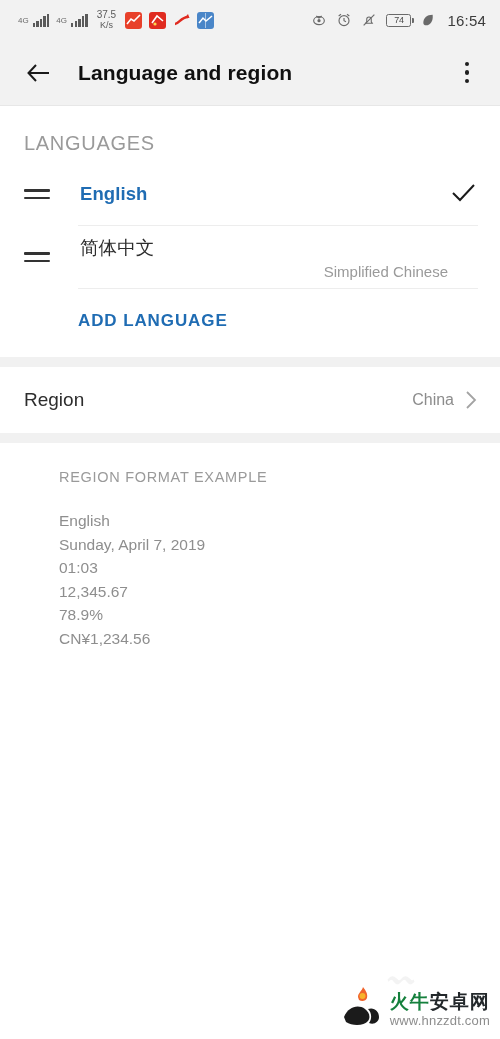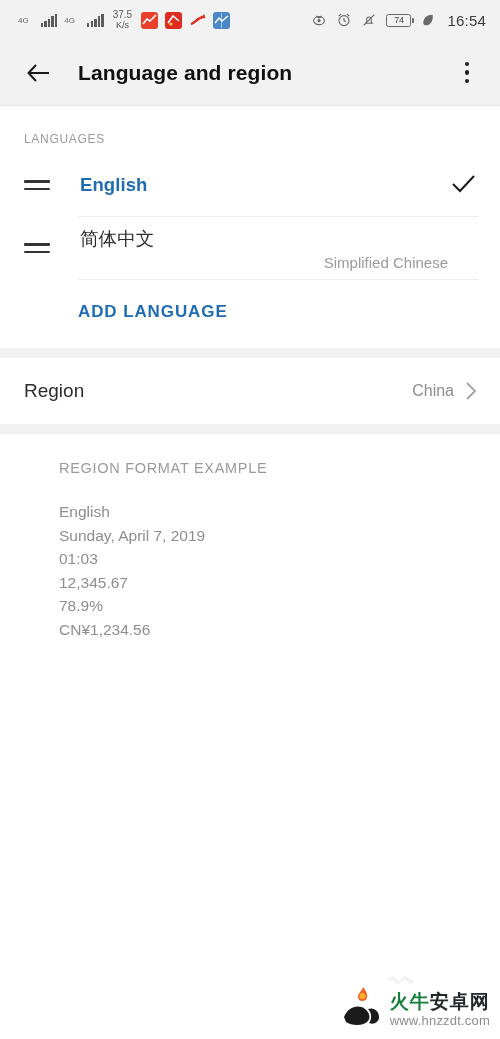--- a/index.html
+++ b/index.html
@@ -14,21 +14,21 @@
   
   .statusbar {
     height: 40px; background: #f2f2f2;
     display: flex; align-items: center;
     padding: 0 14px 0 18px;
     color: #5b5b5b;
   }
   .sb-left { display: flex; align-items: center; gap: 7px; flex: 1; }
   .sb-right { display: flex; align-items: center; gap: 9px; }
 
-  .sig { display: flex; align-items: flex-end; gap: 12px; }
+  .sig { display: flex; align-items: flex-end; gap: 4px; }
   .sig .g { font-size: 8px; line-height: 8px; align-self: flex-start; margin-top: 3px; color: #6a6a6a; }
   .bars { display: flex; align-items: flex-end; gap: 1.3px; height: 13px; }
   .bars i { display: block; width: 2.3px; background: #5b5b5b; }
   .bars i:nth-child(1){height:4px} .bars i:nth-child(2){height:6px}
   .bars i:nth-child(3){height:8px} .bars i:nth-child(4){height:10.5px}
   .bars i:nth-child(5){height:13px}
 
   .speed { display: flex; flex-direction: column; align-items: center; line-height: 10px; margin: 0 2px; }
   .speed .n { font-size: 10px; color: #5b5b5b; }
   .speed .u { font-size: 9px; color: #5b5b5b; }
@@ -65,21 +65,21 @@
   }
   .overflow { width: 30px; height: 34px; display: flex; flex-direction: column;
     align-items: center; justify-content: center; gap: 4px; }
   .overflow span { width: 4.5px; height: 4.5px; border-radius: 50%; background: #1f1f1f; display: block; }
 
   
   .gap { height: 10px; background: #f1f1f1; }
   .card { background: #ffffff; }
 
   .section-head {
-    font-size: 12px; color: #9a9a9a; letter-spacing: 0.7px;
+    font-size: 20px; color: #9a9a9a; letter-spacing: 0.7px;
     padding: 26px 0 0 24px;
   }
 
   .lang-list { padding-top: 8px; }
   .lang-row {
     display: flex; align-items: center; min-height: 62px;
     padding-left: 24px; padding-right: 22px; position: relative;
   }
   .handle { width: 34px; display: flex; flex-direction: column; gap: 5px; flex: 0 0 34px; }
   .handle i { display: block; height: 2.6px; background: #333; border-radius: 1px; width: 26px; }

